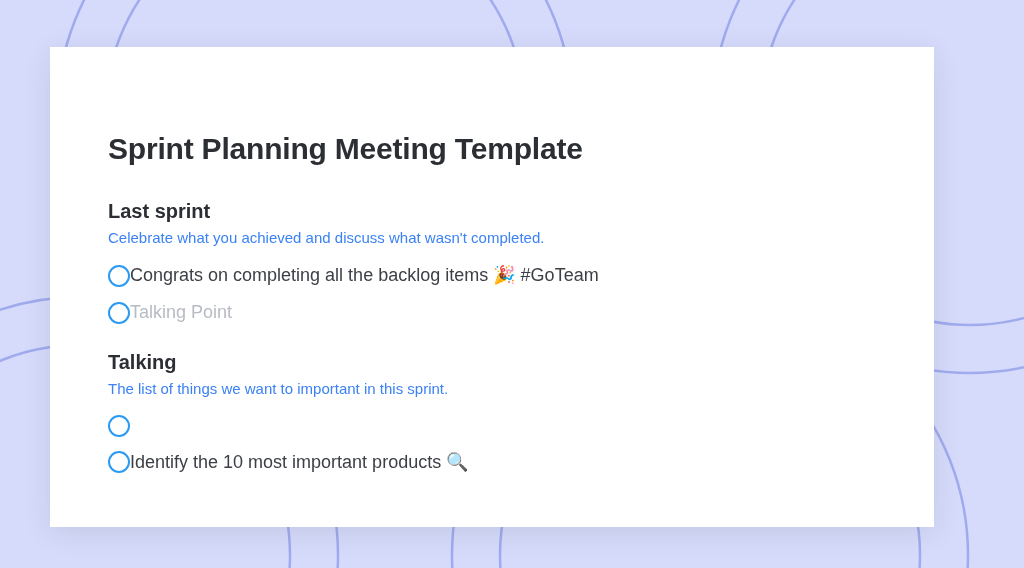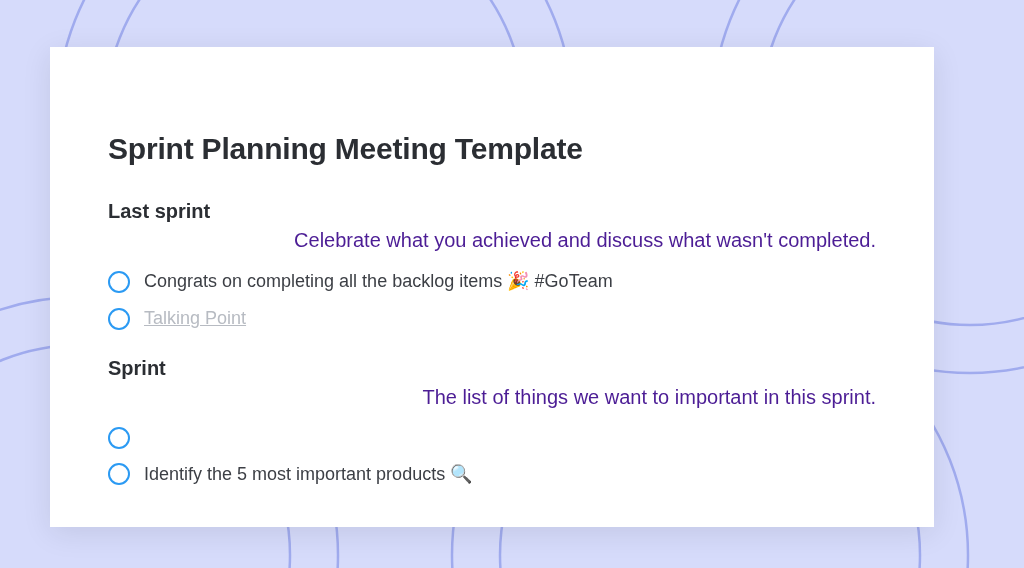--- a/index.html
+++ b/index.html
@@ -50,52 +50,49 @@
     .section {
       margin-bottom: 26px;
     }
     .section-heading {
       font-size: 20px;
       font-weight: 700;
       color: #2b2e33;
       margin-bottom: 6px;
     }
     .section-desc {
-      font-size: 20px;
-      color: #4c1d95;
+      font-size: 15px;
+      color: #3b82f6;
       margin-bottom: 18px;
-      text-align: right;
     }
     .items {
       display: flex;
       flex-direction: column;
       gap: 14px;
     }
     .item {
       display: flex;
       align-items: center;
-      gap: 14px;
     }
     .radio {
       width: 22px;
       height: 22px;
       border-radius: 50%;
       border: 2.5px solid #2b9af3;
       background: #fff;
       flex-shrink: 0;
       cursor: pointer;
     }
     .item-text {
       font-size: 18px;
       color: #3c3f45;
       line-height: 1.3;
     }
     .item-text.placeholder {
       color: #b7bbc2;
-      text-decoration: underline;
     }
   </style>
 </head>
 <body>
 
 <div class="bg-circles">
   <svg width="1024" height="568">
     <circle cx="315" cy="115" r="258" fill="none" stroke="#a0abee" stroke-width="2.5"></circle>
     <circle cx="315" cy="115" r="210" fill="none" stroke="#a0abee" stroke-width="2.5"></circle>
     <circle cx="710" cy="555" r="258" fill="none" stroke="#a0abee" stroke-width="2.5"></circle>
@@ -119,25 +116,25 @@
         <div class="item-text">Congrats on completing all the backlog items 🎉 #GoTeam</div>
       </div>
       <div class="item">
         <div class="radio"></div>
         <div class="item-text placeholder">Talking Point</div>
       </div>
     </div>
   </div>
 
   <div class="section">
-    <div class="section-heading">Sprint</div>
+    <div class="section-heading">Talking</div>
     <div class="section-desc">The list of things we want to important in this sprint.</div>
     <div class="items">
       <div class="item">
         <div class="radio"></div>
       </div>
       <div class="item">
         <div class="radio"></div>
-        <div class="item-text">Identify the 5 most important products 🔍</div>
+        <div class="item-text">Identify the 10 most important products 🔍</div>
       </div>
     </div>
   </div>
 </div>
 
 </body></html>

